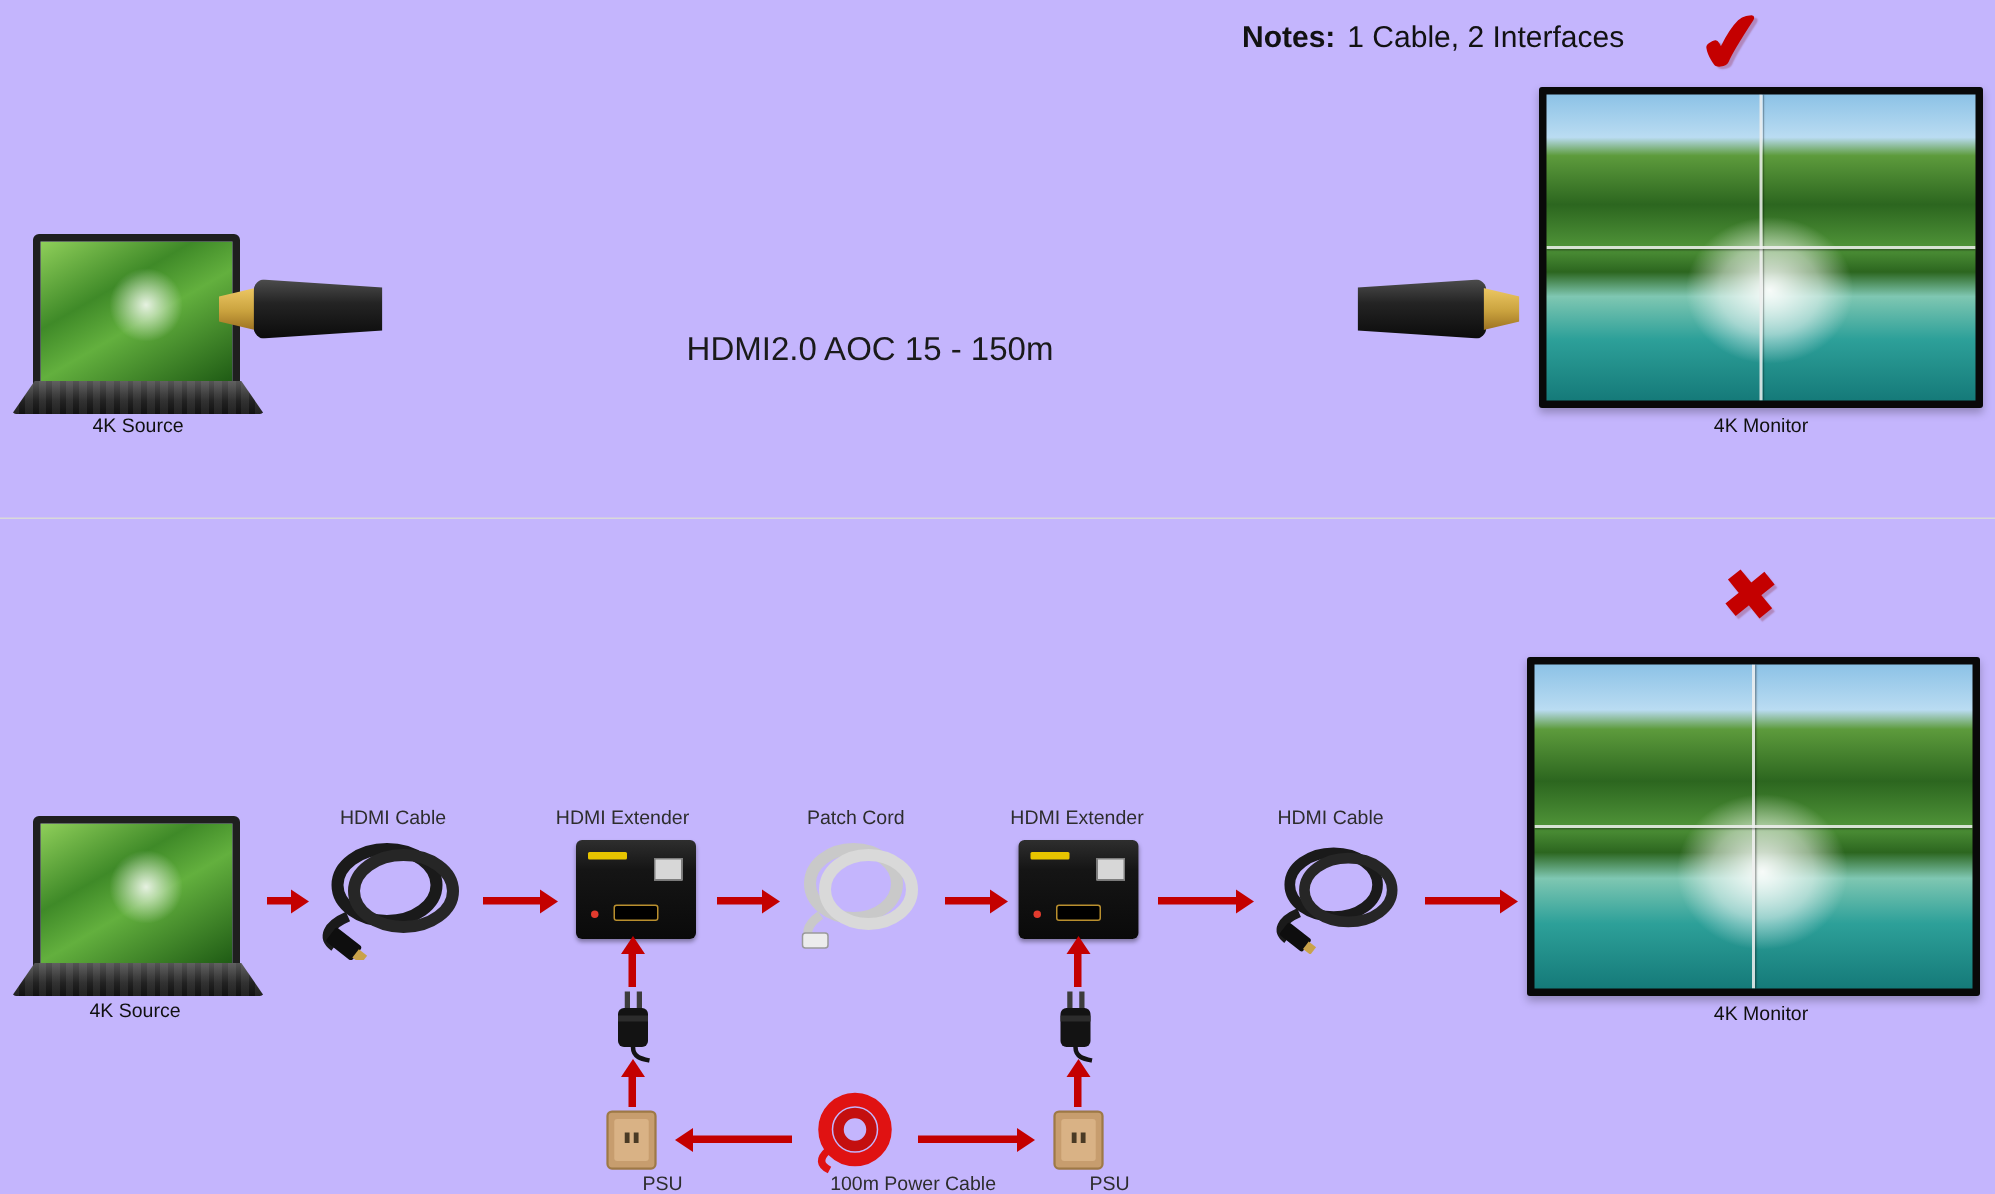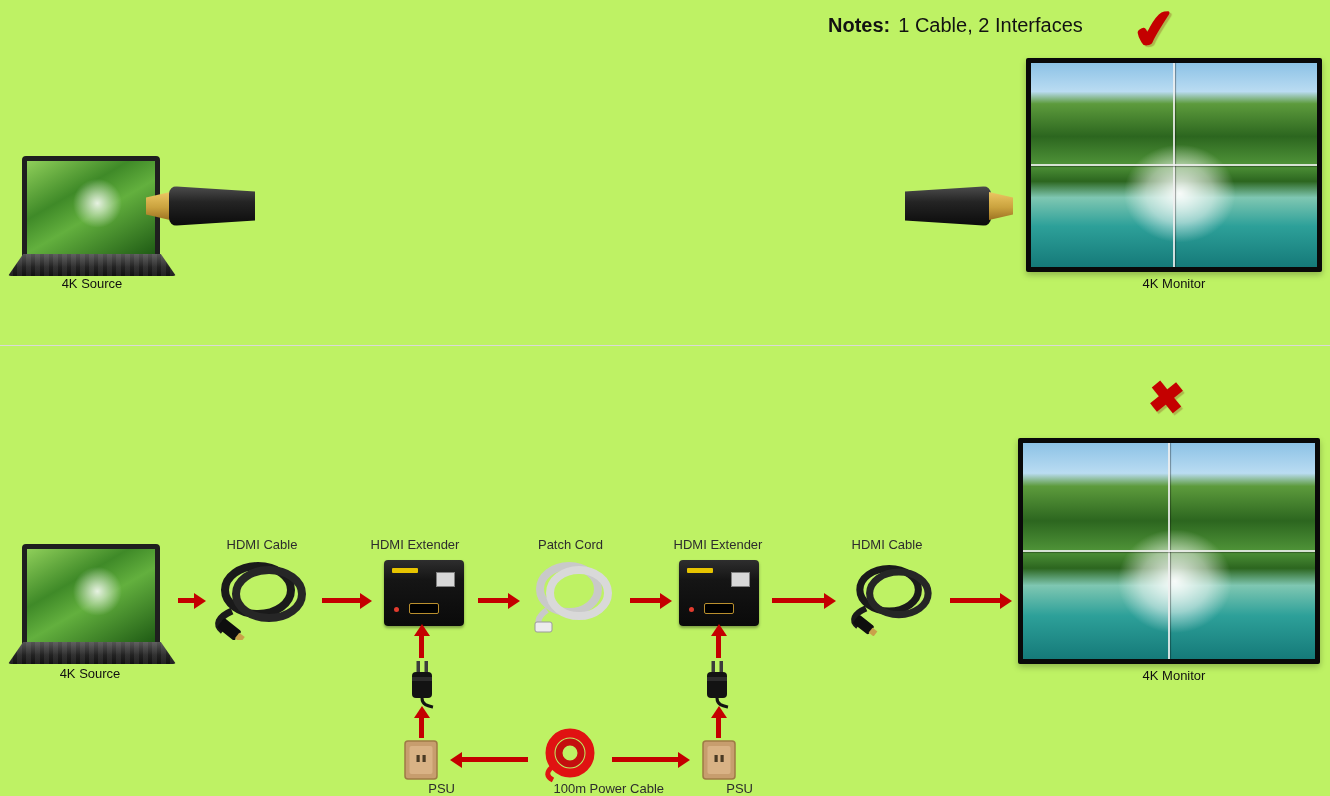--- a/index.html
+++ b/index.html
@@ -1,16 +1,16 @@
 <!DOCTYPE html>
 <html><head>
 <meta charset="utf-8">
 <style>
   html,body{margin:0;padding:0;background:#fff;}
-  .canvas{position:relative;width:1330px;height:796px;background:#bef264;font-family:"Liberation Sans",sans-serif;overflow:hidden;}
+  .canvas{position:relative;width:1330px;height:796px;background:#c4b5fd;font-family:"Liberation Sans",sans-serif;overflow:hidden;}
   .abs{position:absolute;}
 
   
   .notes{position:absolute;font-size:20px;color:#121212;white-space:nowrap;}
   .notes .nlabel{font-weight:bold;margin-right:8px;}
   .device-label{position:absolute;font-size:13px;font-weight:normal;color:#101010;text-align:center;}
   .cable-caption{position:absolute;font-size:22px;color:#1a1a1a;text-align:center;}
   .chain-label{position:absolute;font-size:13px;color:#2d2d2d;text-align:center;white-space:nowrap;}
   .small-label{position:absolute;font-size:13px;color:#2d2d2d;text-align:right;white-space:nowrap;}
 
@@ -83,20 +83,21 @@
   </div>
   <div class="device-label" style="left:22px;top:276px;width:140px;">4K Source</div>
 
   <div class="plug-tip left" style="left:146px;top:192px;"></div>
   <div class="plug-body left" style="left:169px;top:186px;"></div>
 
 
   <div class="plug-body right" style="left:905px;top:186px;"></div>
   <div class="plug-tip right" style="left:989px;top:192px;"></div>
 
+  <div class="cable-caption" style="left:380px;top:220px;width:400px;">HDMI2.0 AOC 15 - 150m</div>
 
   <div class="monitor" style="left:1026px;top:58px;width:286px;height:204px;">
     <div class="mon-screen">
       <div class="grid-v"></div>
       <div class="grid-h"></div>
     </div>
   </div>
   <div class="device-label" style="left:1086px;top:276px;width:176px;">4K Monitor</div>
 
   <div class="divider"></div>

